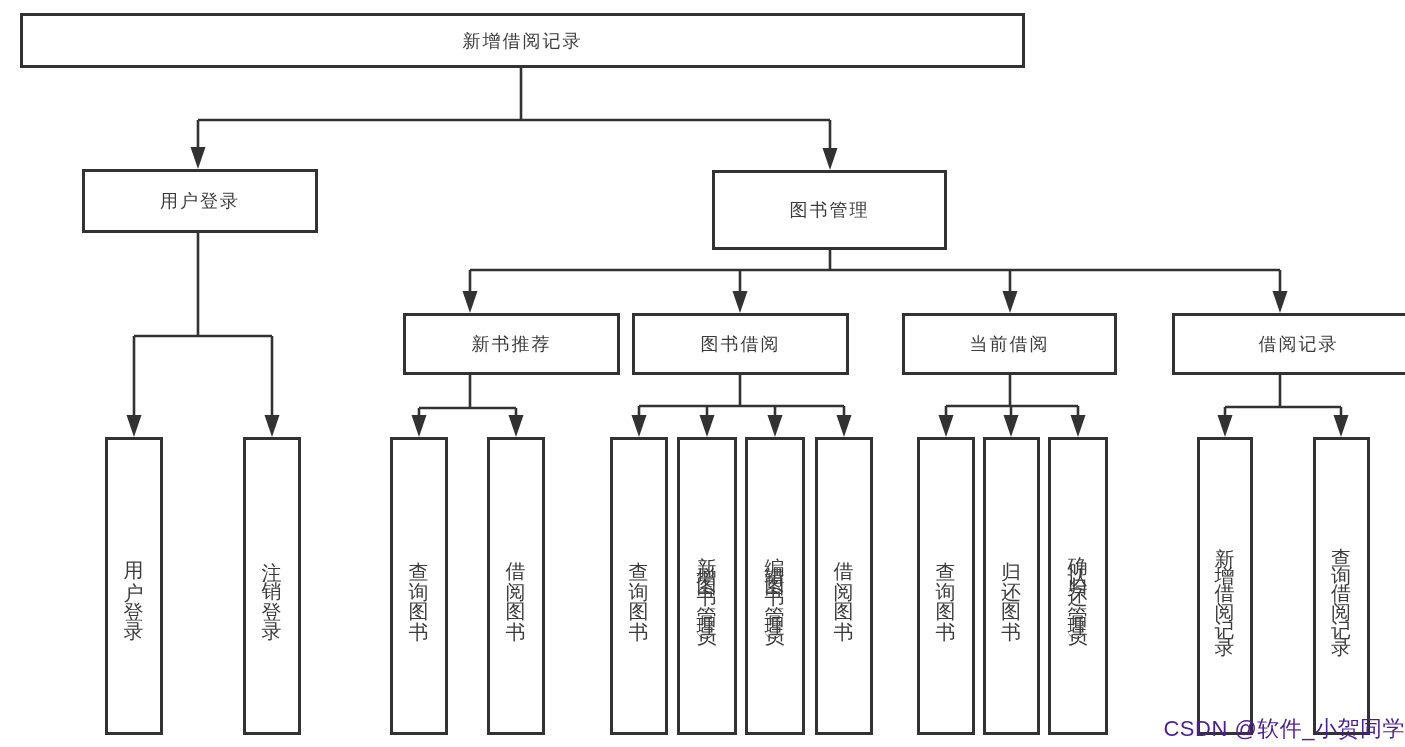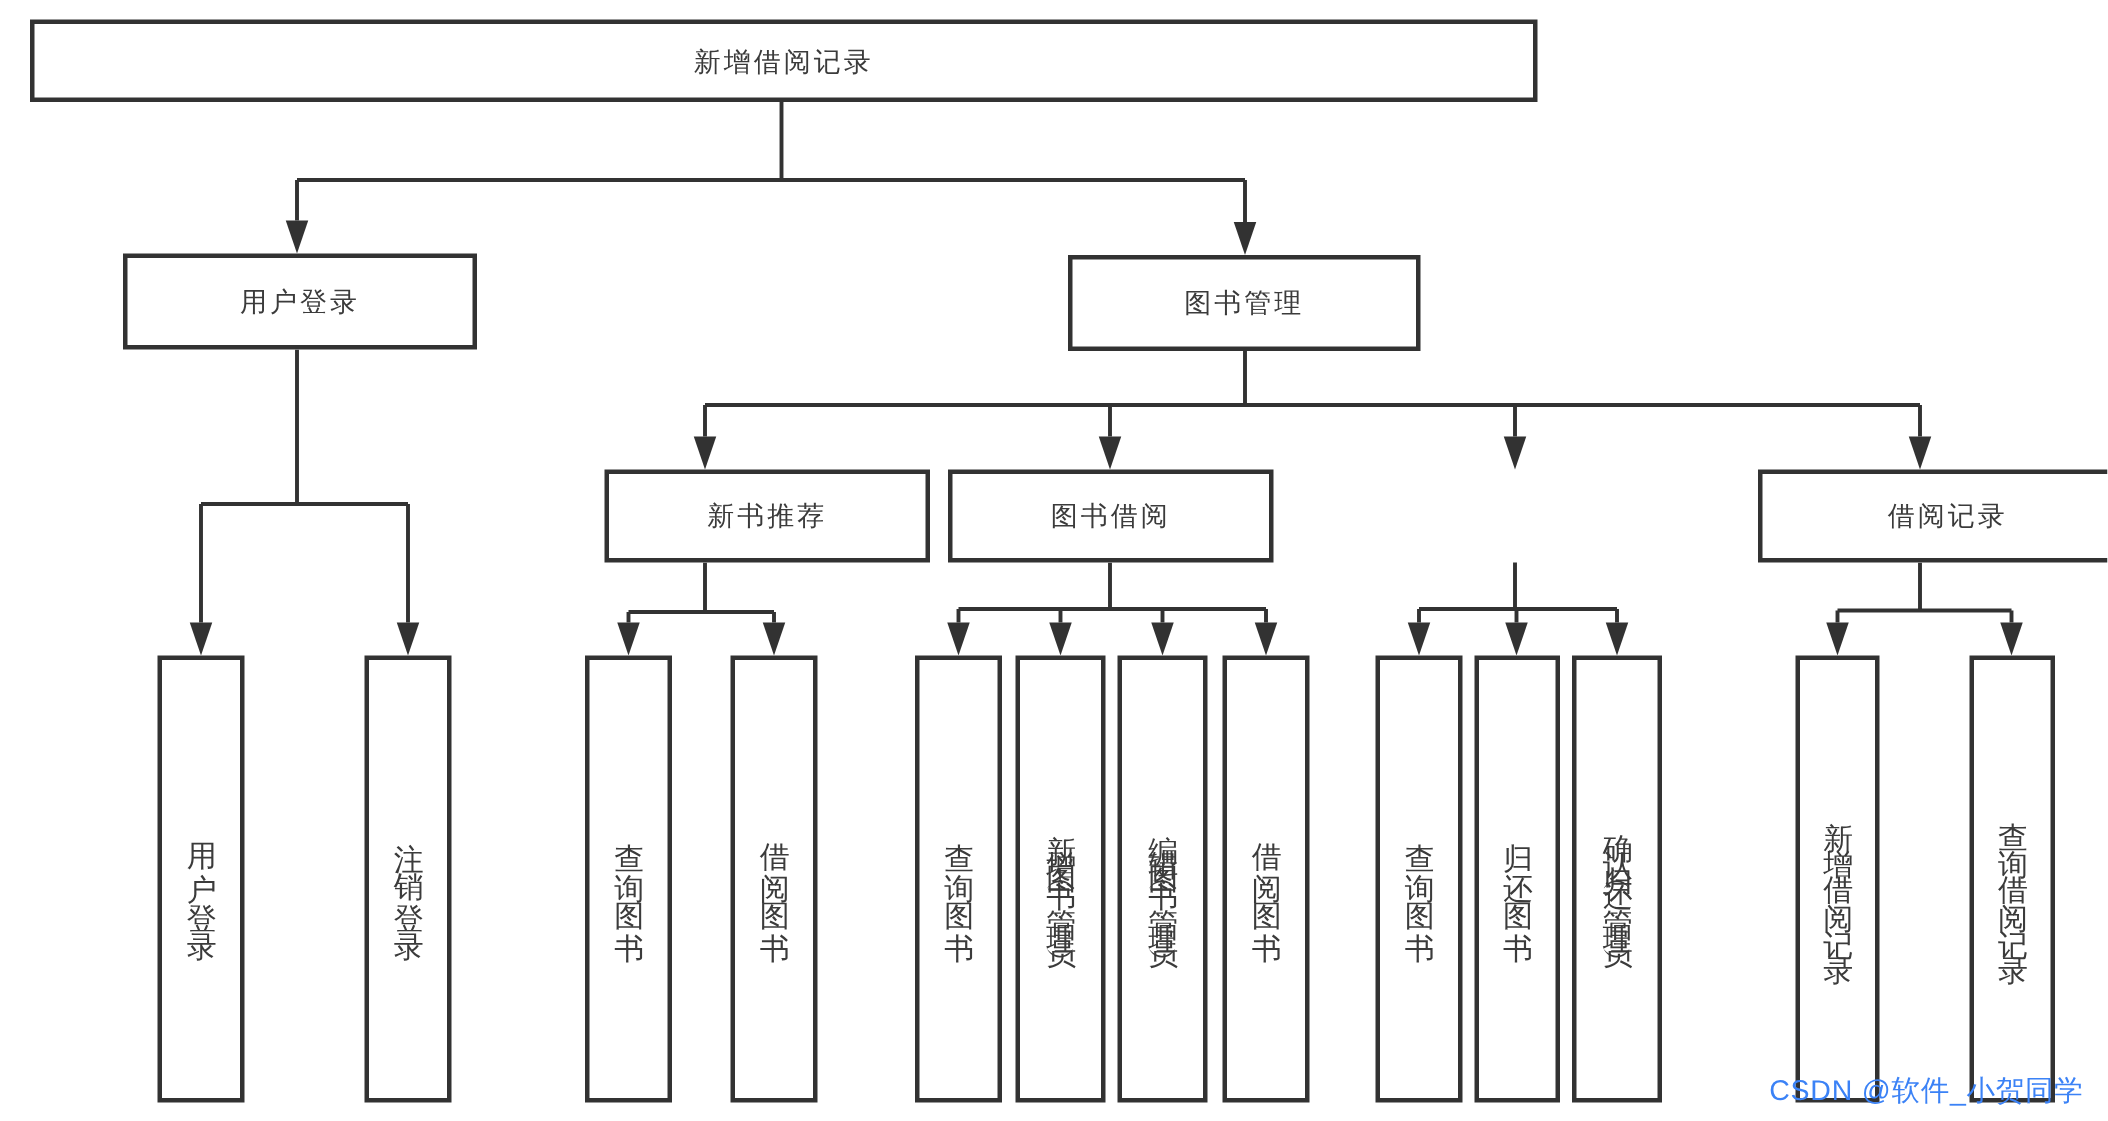--- a/index.html
+++ b/index.html
@@ -39,23 +39,23 @@
     font-size: 20px;
     line-height: 1;
     white-space: nowrap;
   }
   .sp-20 span { letter-spacing: 20px; }
   .sp-18 span { letter-spacing: 18px; }
   .sp-10 span { letter-spacing: 10px; }
   .watermark {
     position: absolute;
     top: 714px;
-    right: 16px;
-    font-size: 19px;
-    color: #3b82f6;
+    right: 0;
+    font-size: 22px;
+    color: #4c1d95;
     letter-spacing: 0.5px;
     z-index: 5;
     white-space: nowrap;
   }
 </style>
 </head>
 <body>
 
 <div class="canvas">
 
@@ -92,29 +92,32 @@
     </g>
   </svg>
 
   <div class="box h-box root-box" style="left:20px; top:13px; width:1005px; height:55px;">
     <span>新增借阅记录</span>
   </div>
 
   <div class="box h-box" style="left:82px; top:169px; width:236px; height:64px;">
     <span>用户登录</span>
   </div>
-  <div class="box h-box" style="left:712px; top:170px; width:235px; height:64px;">
+  <div class="box h-box" style="left:712px; top:170px; width:235px; height:80px;">
     <span>图书管理</span>
   </div>
 
   <div class="box h-box" style="left:362px; top:313px; width:217px; height:62px;margin-left:41px;">
     <span>新书推荐</span>
   </div>
   <div class="box h-box" style="left:632px; top:313px; width:217px; height:62px;">
     <span>图书借阅</span>
+  </div>
+  <div class="box h-box" style="left:902px; top:313px; width:215px; height:62px;">
+    <span>当前借阅</span>
   </div>
   <div class="box h-box" style="left:1172px; top:313px; width:253px; height:62px;">
     <span>借阅记录</span>
   </div>
 
   <div class="box v-box sp-20" style="left:105px; top:437px; width:58px; height:298px;">
     <span>用户登录</span>
   </div>
   <div class="box v-box sp-20" style="left:243px; top:437px; width:58px; height:298px;">
     <span>注销登录</span>

